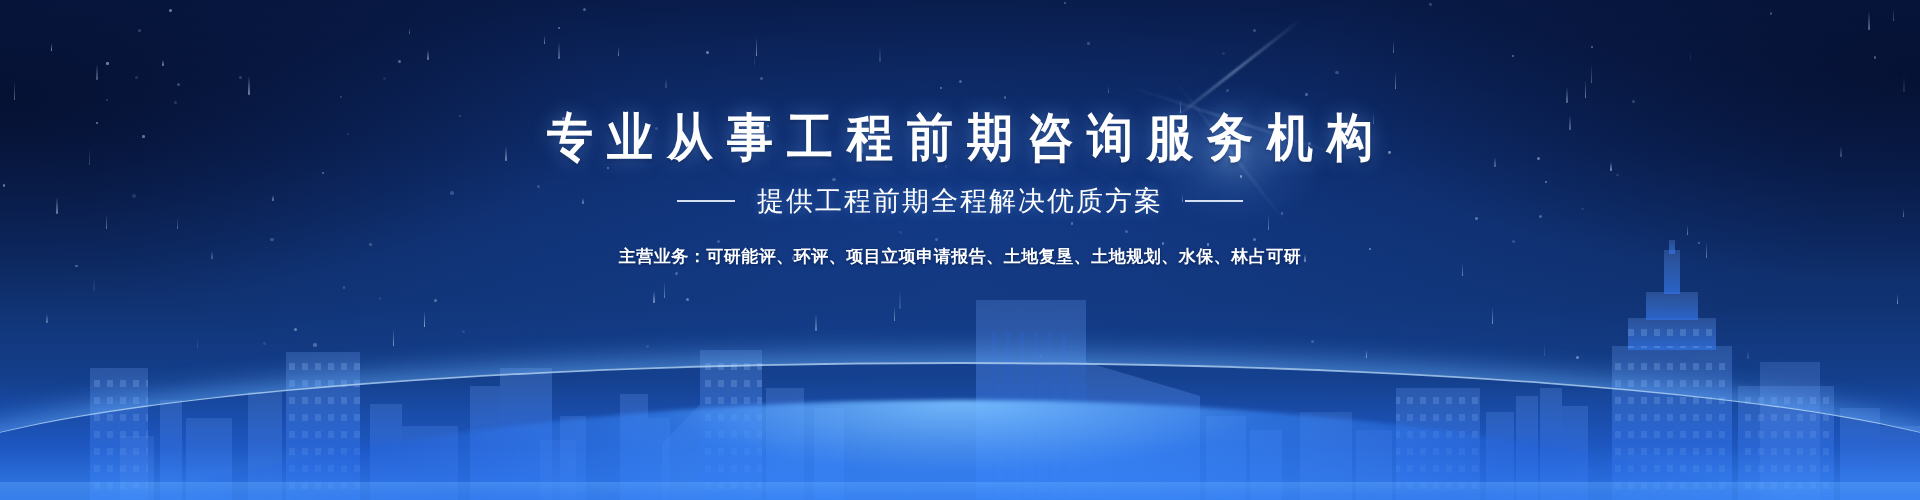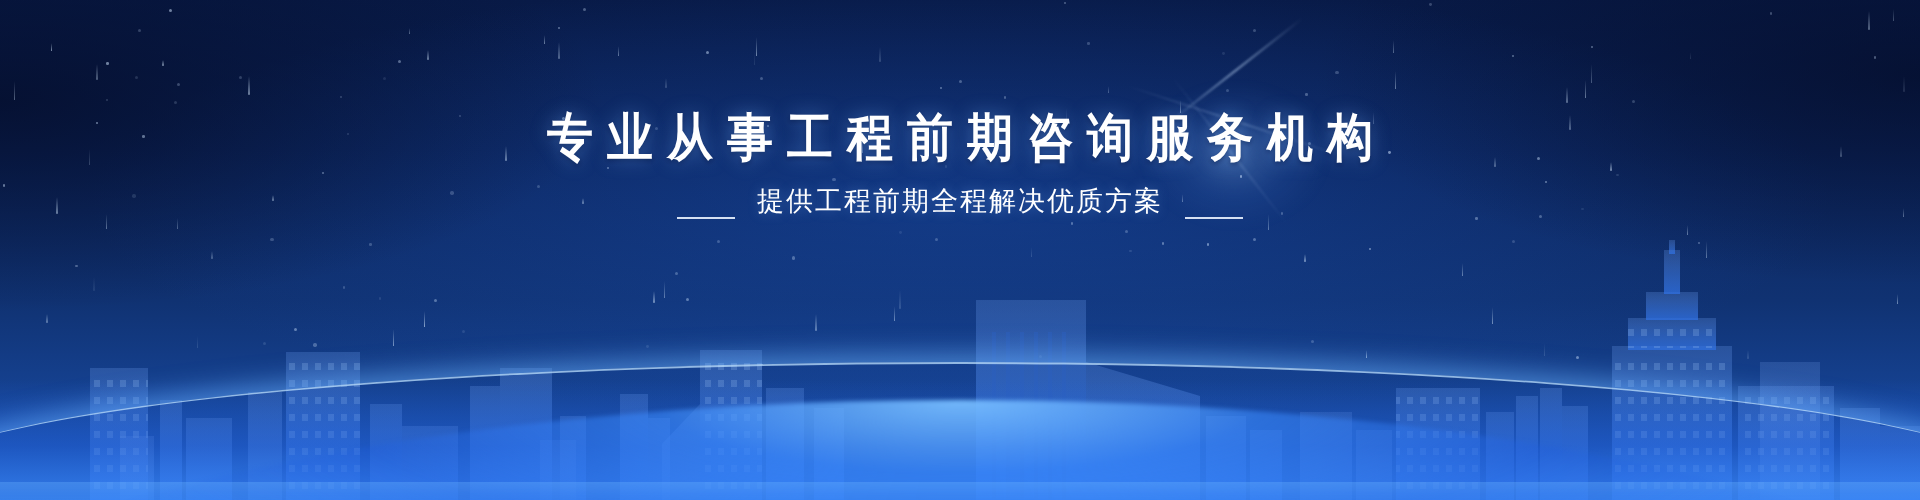--- a/index.html
+++ b/index.html
@@ -94,21 +94,21 @@
     letter-spacing:14px;
     text-indent:14px;
     line-height:1.15;
     white-space:nowrap;
     text-shadow:0 0 18px rgba(120,180,255,.45), 0 2px 4px rgba(0,20,60,.5);
     transform:scaleY(1.12);
     transform-origin:center top;
   }
   .sub-row{
     margin-top:22px;
-    display:flex; align-items:flex-end; gap:22px;
+    display:flex; align-items:center; gap:22px;
     white-space:nowrap;
   }
   .sub-dash{
     width:58px; height:2px;
     background:rgba(235,243,255,.9);
   }
   .subtitle{
     font-size:27px;
     color:#ffffff;
     letter-spacing:2px;
@@ -385,14 +385,15 @@
 
   <div class="content">
     <div class="headline">专业从事工程前期咨询服务机构</div>
 
     <div class="sub-row">
       <span class="sub-dash"></span>
       <span class="subtitle">提供工程前期全程解决优质方案</span>
       <span class="sub-dash"></span>
     </div>
 
+    <div class="services">主营业务：可研能评、环评、项目立项申请报告、土地复垦、土地规划、水保、林占可研</div>
   </div>
 </div>
 
 </body></html>

